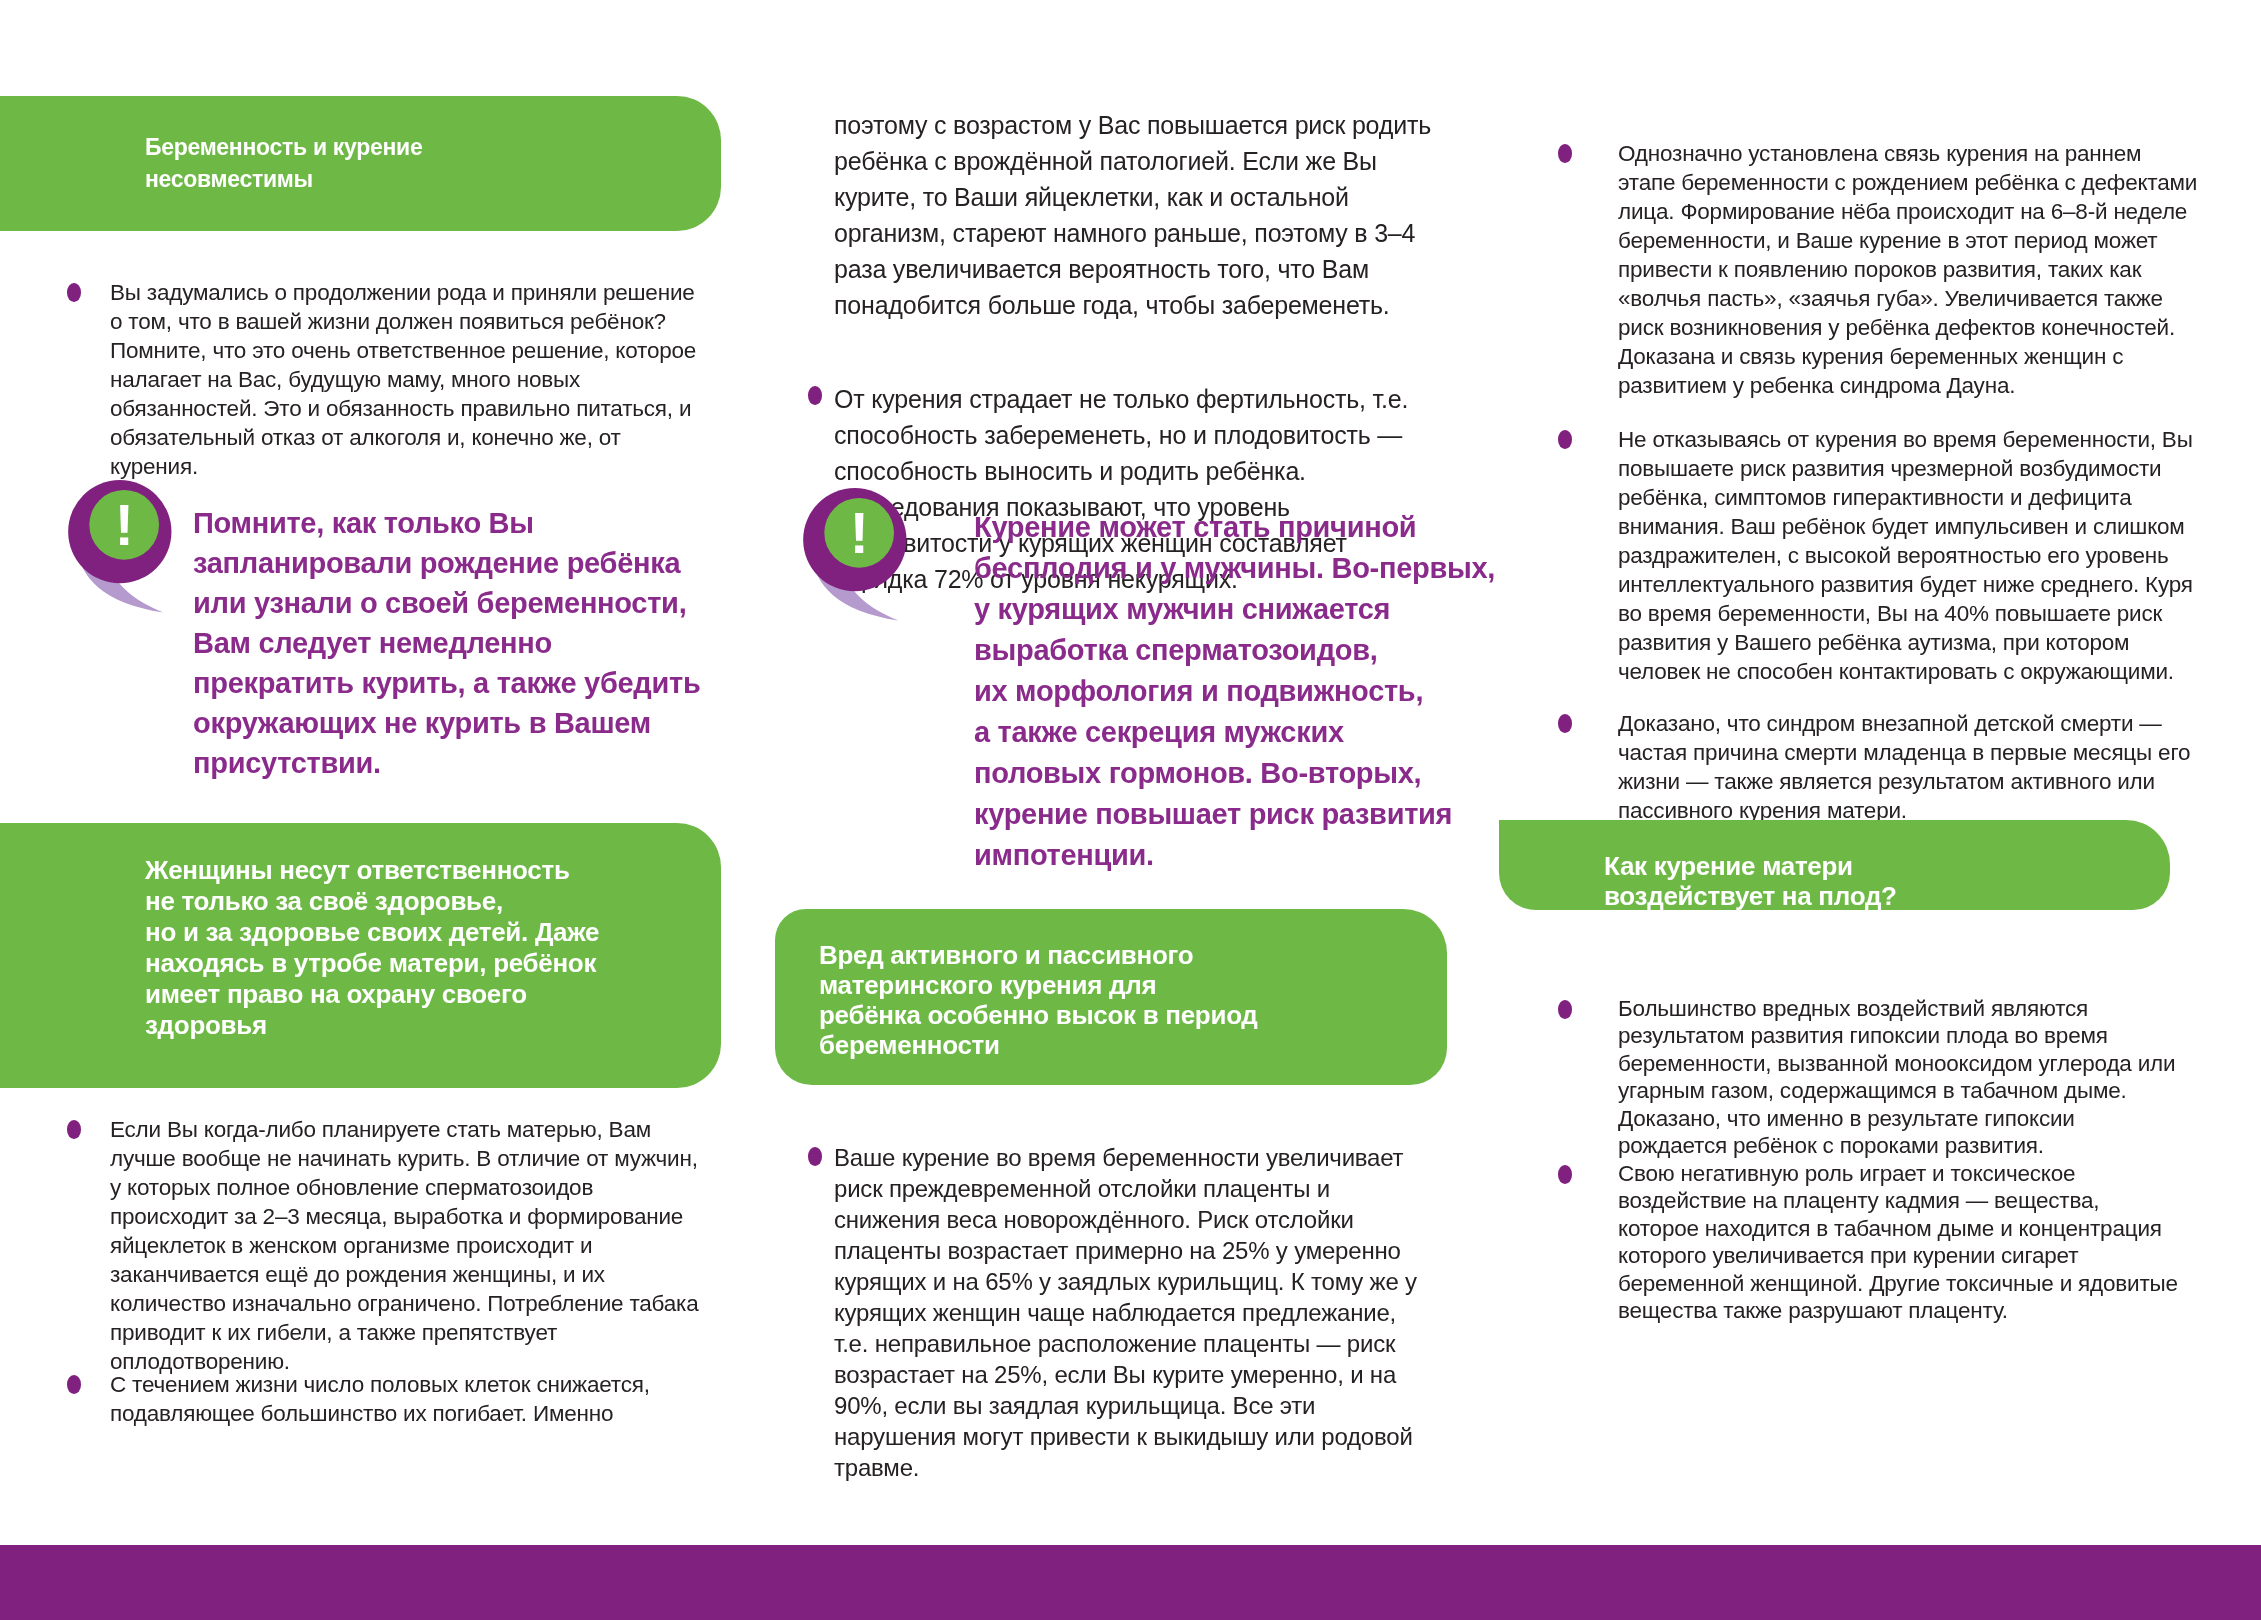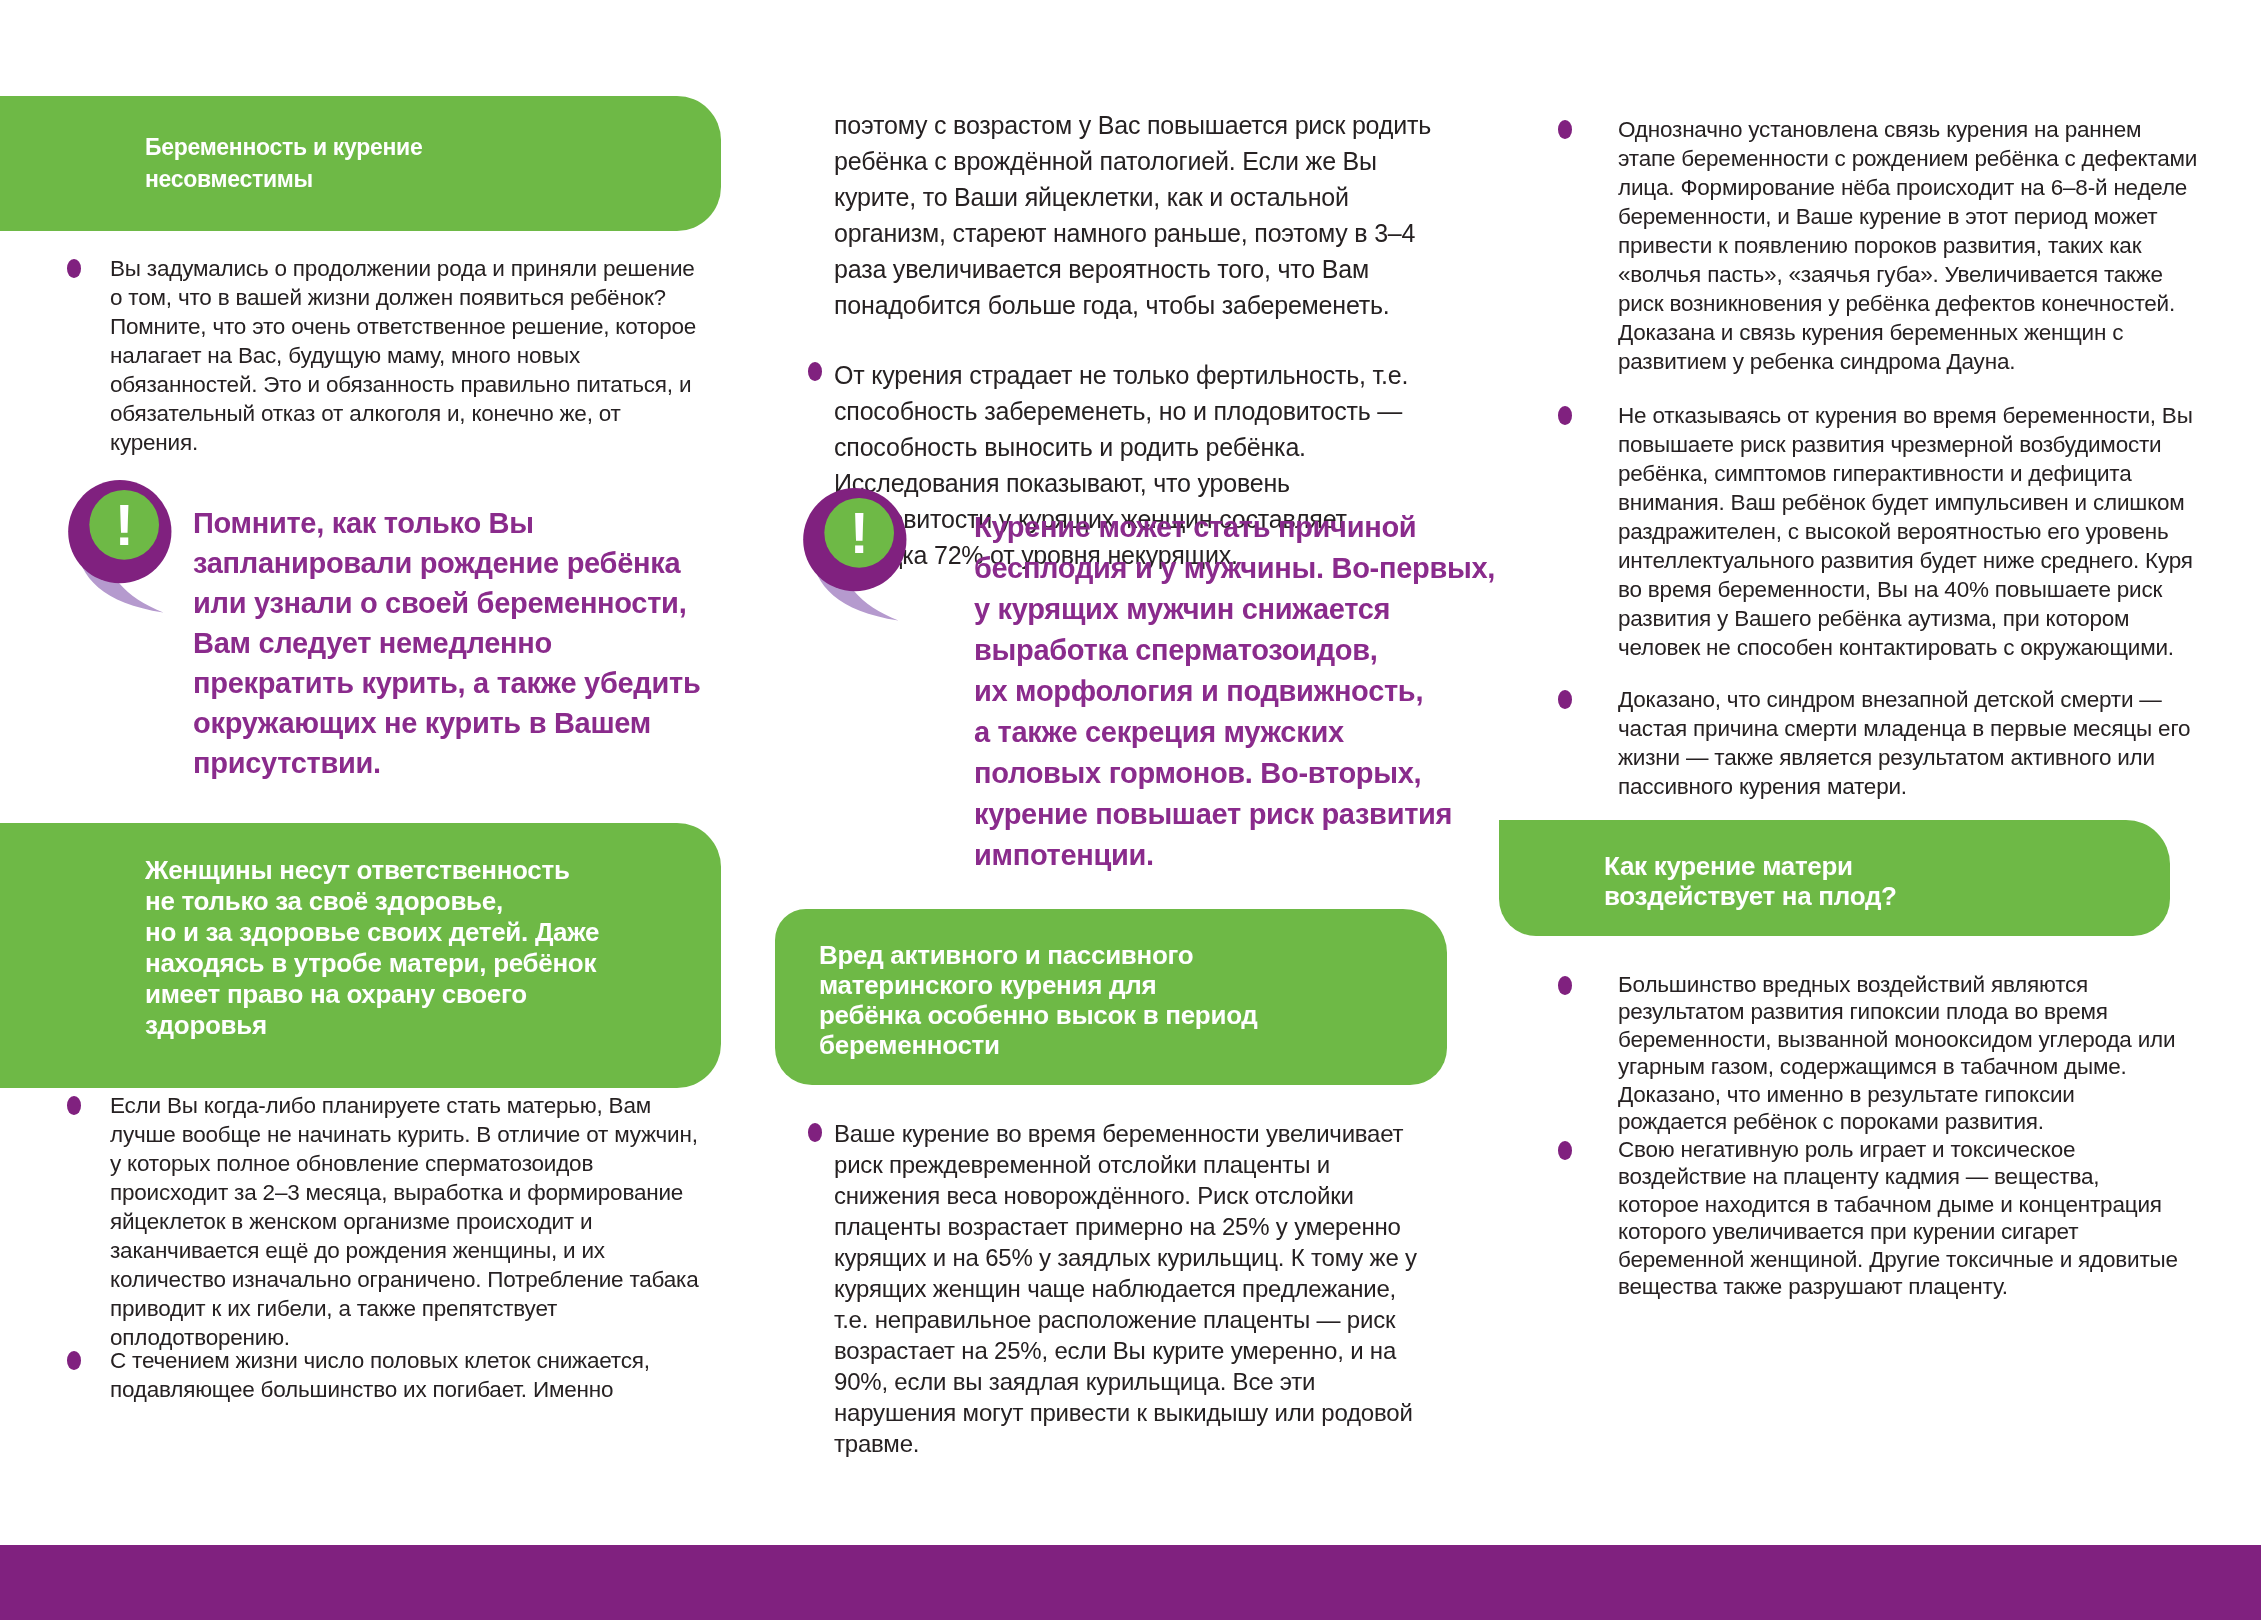--- a/index.html
+++ b/index.html
@@ -19,24 +19,24 @@
   .green-box{position:absolute;background:var(--green);box-sizing:border-box;}
   .green-box h2{
     margin:0;color:#fff;font-weight:bold;white-space:pre-line;letter-spacing:-0.3px;
   }
   .box1{left:0;top:96px;width:721px;height:135px;border-radius:0 44px 44px 0;padding:35px 25px 0 145px;}
   .box1 h2{font-size:23px;line-height:32px;}
   .box2{left:0;top:823px;width:721px;height:265px;border-radius:0 44px 44px 0;padding:32px 25px 16px 145px;}
   .box2 h2{font-size:26px;line-height:31px;}
   .box3{left:775px;top:909px;width:672px;height:176px;border-radius:31px 44px 37px 37px;padding:31px 25px 0 44px;}
   .box3 h2{font-size:26px;line-height:30px;}
-  .box4{left:1499px;top:820px;width:671px;height:116px;border-radius:0 44px 37px 37px;padding:31px 25px 0 105px;}
+  .box4{left:1499px;top:820px;width:671px;height:90px;border-radius:0 44px 37px 37px;padding:31px 25px 0 105px;}
   .box4 h2{font-size:26px;line-height:30px;}
 
-  .bullet{position:absolute;}
+  .bullet{position:absolute;margin-top:24px;}
   .bullet .dot{
     position:absolute;left:0;top:5px;width:13.7px;height:18.7px;border-radius:50%;
     background:var(--purple);
   }
   .bullet p{margin:0;letter-spacing:-0.2px;}
   .b-std p{font-size:22.5px;line-height:29px;}
   .b-mid p{font-size:25px;line-height:36px;}
   .b-mid2 p{font-size:24px;line-height:31px;}
   .b-sm p{font-size:22.5px;line-height:27.4px;}
   .para{position:absolute;margin:0;font-size:25px;line-height:36px;letter-spacing:-0.2px;}

